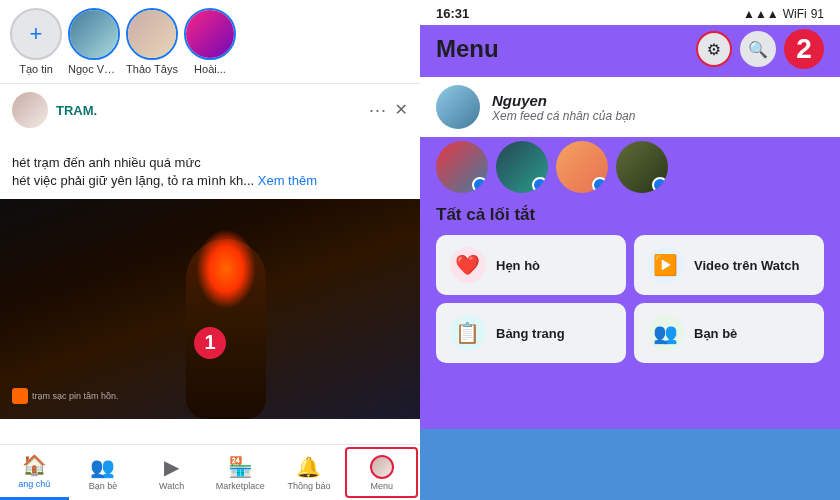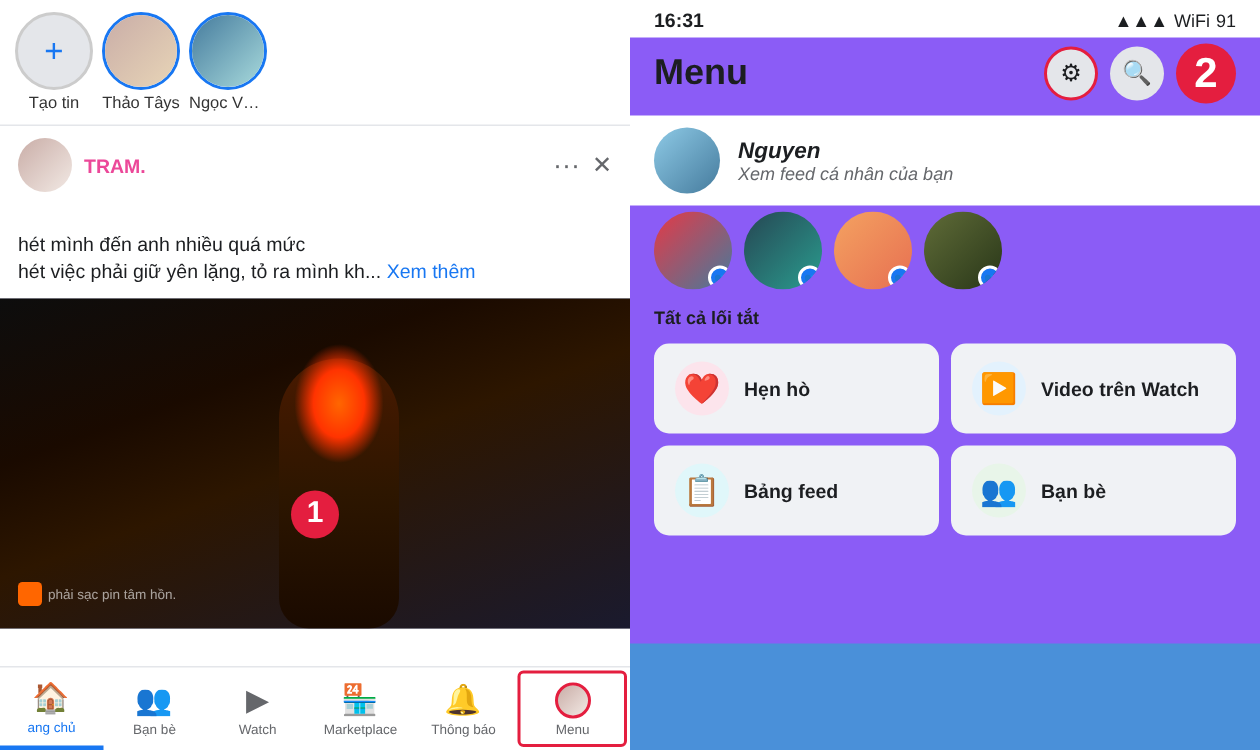--- a/index.html
+++ b/index.html
@@ -92,21 +92,21 @@
       height: 36px;
       border-radius: 50%;
       background: linear-gradient(135deg, #c9ada7, #f2e9e4);
     }
     .post-meta {
       flex: 1;
     }
     .post-name {
       font-size: 13px;
       font-weight: 700;
-      color: #ec4899;
+      color: #0f766e;
     }
     .post-time {
       font-size: 11px;
       color: #65676b;
     }
     .post-time span {
       margin: 0 3px;
     }
     .post-options {
       display: flex;
@@ -414,21 +414,21 @@
       border-radius: 50%;
       border: 2px solid #fff;
       display: flex;
       align-items: center;
       justify-content: center;
     }
     .shortcut-badge svg { width: 8px; height: 8px; fill: white; }
 
     
     .all-section-title {
-      font-size: 12px;
+      font-size: 17px;
       font-weight: 700;
       color: #1c1e21;
       padding: 4px 16px;
     }
 
     
     .feature-grid {
       display: grid;
       grid-template-columns: 1fr 1fr;
       gap: 8px;
@@ -467,60 +467,66 @@
 
 <div class="left-panel">
 
   <div class="stories-bar">
     <div class="story-item">
       <div class="story-circle create">+</div>
       <span class="story-label">Tạo tin</span>
     </div>
     <div class="story-item">
       <div class="story-circle">
-        <div class="story-img t1"></div>
-      </div>
-      <span class="story-label">Thảo Tâys</span>
+        <div class="story-img t2"></div>
+      </div>
+      <span class="story-label">Ngọc Vàng</span>
     </div>
     <div class="story-item">
       <div class="story-circle">
-        <div class="story-img t2"></div>
-      </div>
-      <span class="story-label">Ngọc Vàng</span>
+        <div class="story-img t1"></div>
+      </div>
+      <span class="story-label">Thảo Tâys</span>
+    </div>
+    <div class="story-item">
+      <div class="story-circle">
+        <div class="story-img t3"></div>
+      </div>
+      <span class="story-label">Hoài...</span>
     </div>
   </div>
 
   <div class="post-area">
     <div class="post-header">
       <div class="avatar-small"></div>
       <div class="post-meta">
         <div class="post-name">TRAM.</div>
       </div>
       <div class="post-options">
         <span class="dot-menu">···</span>
         <span class="close-btn">✕</span>
       </div>
     </div>
 
     <div class="post-text">
       <br>
-      <span>hét mình đến anh nhiều quá mức</span><br>
+      <span>hét trạm đến anh nhiều quá mức</span><br>
       <span>hét việc phải giữ yên lặng, tỏ ra mình kh...</span>
       <span class="see-more">Xem thêm</span>
     </div>
 
     <div class="post-image">
       <div class="post-image-bg">
         <div class="fire-figure">
           <div class="figure-silhouette"></div>
           <div class="fire-glow"></div>
         </div>
         <div class="branding-text">
           <div class="branding-icon"></div>
-          <span>phải sạc pin tâm hồn.</span>
+          <span>trạm sạc pin tâm hồn.</span>
         </div>
         <div class="red-badge-1">1</div>
       </div>
     </div>
   </div>
 
   <div class="bottom-nav">
     <div class="nav-item active">
       <span class="nav-icon">🏠</span>
       <span class="nav-label">ang chủ</span>
@@ -630,21 +636,21 @@
     <div class="feature-card">
       <div class="feature-icon pink">❤️</div>
       <span class="feature-name">Hẹn hò</span>
     </div>
     <div class="feature-card">
       <div class="feature-icon blue">▶️</div>
       <span class="feature-name">Video trên Watch</span>
     </div>
     <div class="feature-card">
       <div class="feature-icon teal">📋</div>
-      <span class="feature-name">Bảng feed</span>
+      <span class="feature-name">Bảng trang</span>
     </div>
     <div class="feature-card">
       <div class="feature-icon green">👥</div>
       <span class="feature-name">Bạn bè</span>
     </div>
   </div>
 
 </div>
 
 </body></html>

